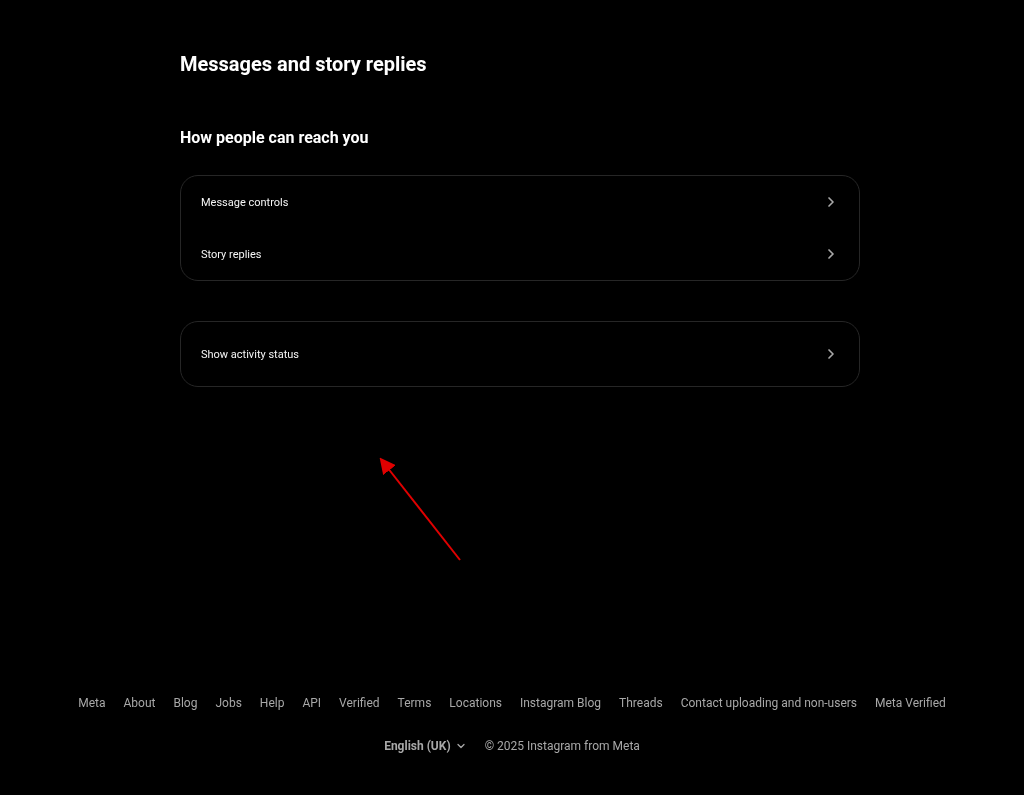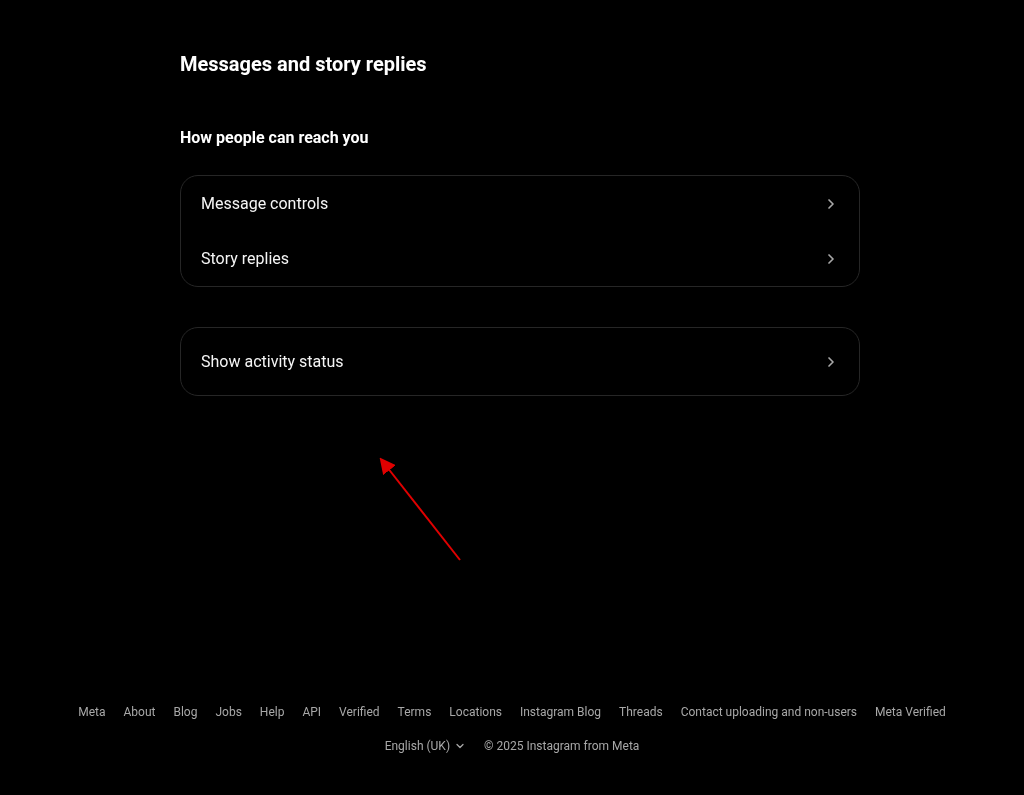--- a/index.html
+++ b/index.html
@@ -39,21 +39,21 @@
       overflow: hidden;
     }
     .card-row {
       display: flex;
       align-items: center;
       justify-content: space-between;
       padding: 18px 20px;
       cursor: pointer;
     }
     .card-row-label {
-      font-size: 16px;
+      font-size: 11px;
       font-weight: 400;
       color: #f5f5f5;
     }
     .chevron {
       color: #a8a8a8;
       display: flex;
       align-items: center;
     }
     .chevron svg {
       width: 16px;
@@ -73,41 +73,42 @@
       bottom: 42px;
       left: 0;
       right: 0;
       text-align: center;
     }
     .footer-links {
       display: flex;
       justify-content: center;
       flex-wrap: wrap;
       gap: 18px;
-      margin-bottom: 20px;
+      margin-bottom: 29px;
     }
     .footer-link {
       color: #a8a8a8;
       font-size: 12px;
       text-decoration: none;
       cursor: pointer;
     }
     .footer-bottom {
       display: flex;
       justify-content: center;
       align-items: center;
       gap: 18px;
       color: #a8a8a8;
       font-size: 12px;
     }
     .lang-select {
       display: flex;
       align-items: center;
       gap: 4px;
       cursor: pointer;
+      font-weight: bold;
     }
     .lang-select svg {
       width: 12px;
       height: 12px;
     }
     .annotation-arrow {
       position: absolute;
       left: 375px;
       top: 455px;
       pointer-events: none;

